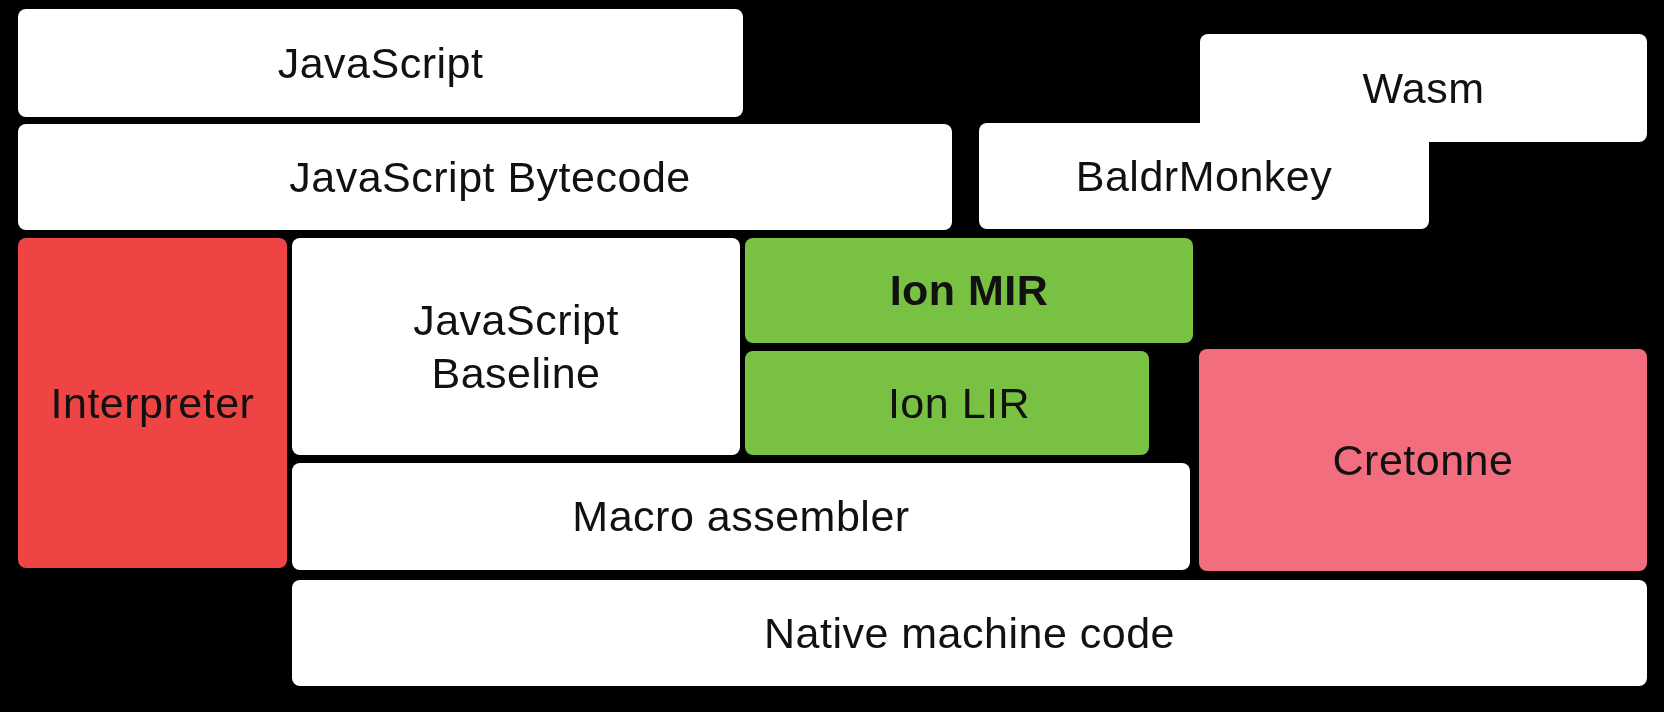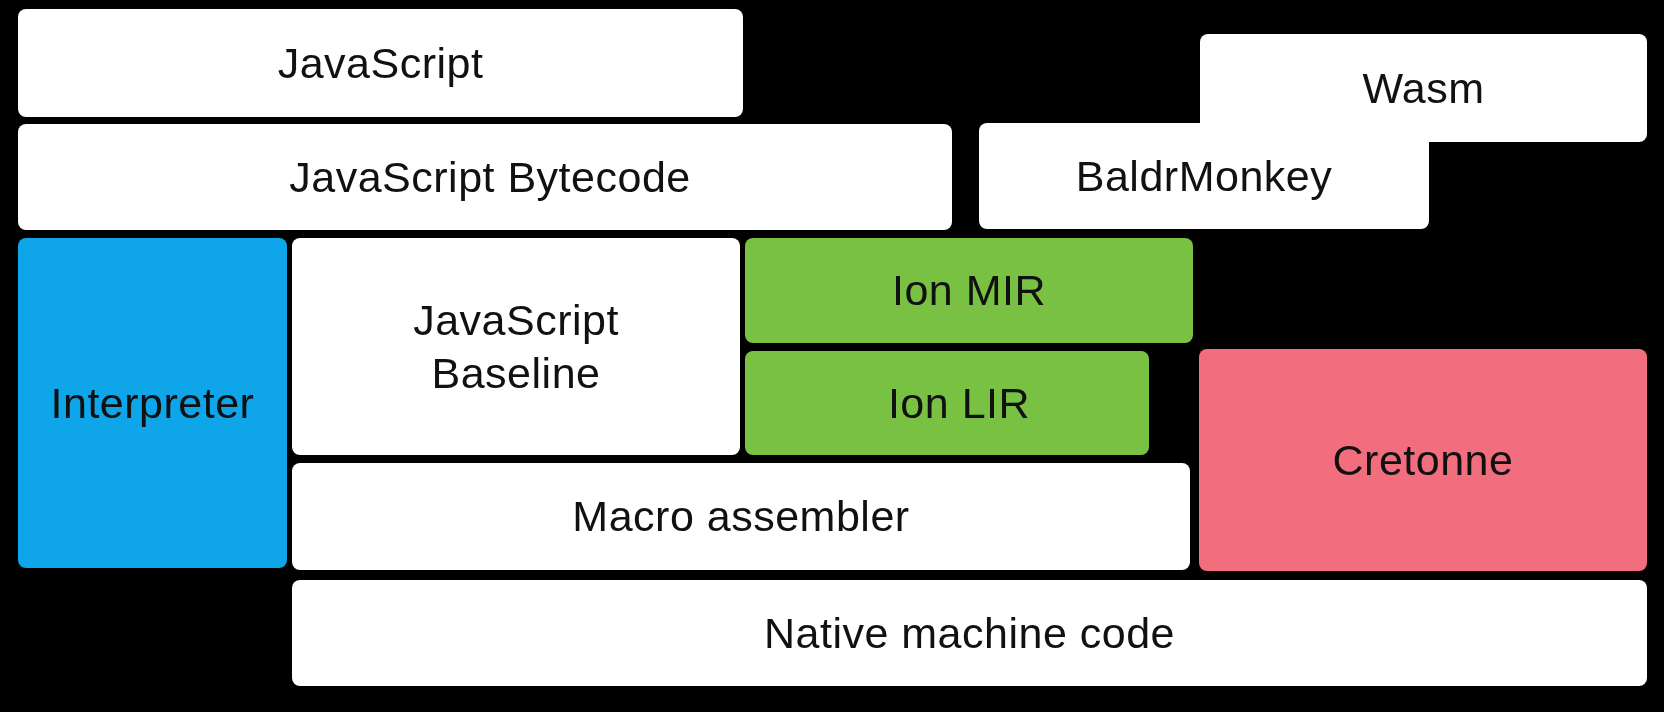--- a/index.html
+++ b/index.html
@@ -33,21 +33,21 @@
     letter-spacing: 0.5px;
   }
   
   .pos-javascript      { left: 18px;   top: 9px;   width: 725px;  height: 108px; }
   .pos-asmjs           { left: 747px;  top: 9px;   width: 447px;  height: 108px; }
   .pos-wasm            { left: 1200px; top: 9px;   width: 447px;  height: 108px; margin-top: 25px; }
   .pos-bytecode        { left: 18px;   top: 124px; width: 934px;  height: 106px; }
   .pos-baldrmonkey     { left: 979px;  top: 123px; width: 450px;  height: 106px; justify-content: center; }
   .pos-interpreter     { left: 18px;   top: 238px; width: 269px;  height: 330px; }
   .pos-baseline        { left: 292px;  top: 238px; width: 448px;  height: 217px; }
-  .pos-ion-mir         { left: 745px;  top: 238px; width: 448px;  height: 105px; }
+  .pos-ion-mir         { left: 745px;  top: 238px; width: 448px;  height: 105px; font-weight: bold; }
   .pos-ion-lir         { left: 745px;  top: 351px; width: 404px;  height: 104px; padding-left: 24px; }
   .pos-cretonne        { left: 1199px; top: 349px; width: 448px;  height: 222px; }
   .pos-macro-assembler { left: 292px;  top: 463px; width: 898px;  height: 107px; text-align: center; }
   .pos-native          { left: 292px;  top: 580px; width: 1355px; height: 106px; }
 </style>
 </head>
 <body>
 
 <div id="canvas">
 
@@ -61,21 +61,21 @@
   </div>
 
   <div class="node pos-bytecode" style="background: rgb(255, 255, 255); padding-left: 10px;">
     <span class="label">JavaScript Bytecode</span>
   </div>
 
   <div class="node pos-baldrmonkey" style="background: rgb(255, 255, 255);">
     <span class="label">BaldrMonkey</span>
   </div>
 
-  <div class="node pos-interpreter" style="background: #0ea5e9;">
+  <div class="node pos-interpreter" style="background: #ef4444;">
     <span class="label">Interpreter</span>
   </div>
 
   <div class="node pos-baseline" style="background: rgb(255, 255, 255);">
     <span class="label">JavaScript
 Baseline</span>
   </div>
 
   <div class="node pos-ion-mir" style="background: rgb(121, 193, 67);">
     <span class="label">Ion MIR</span>

